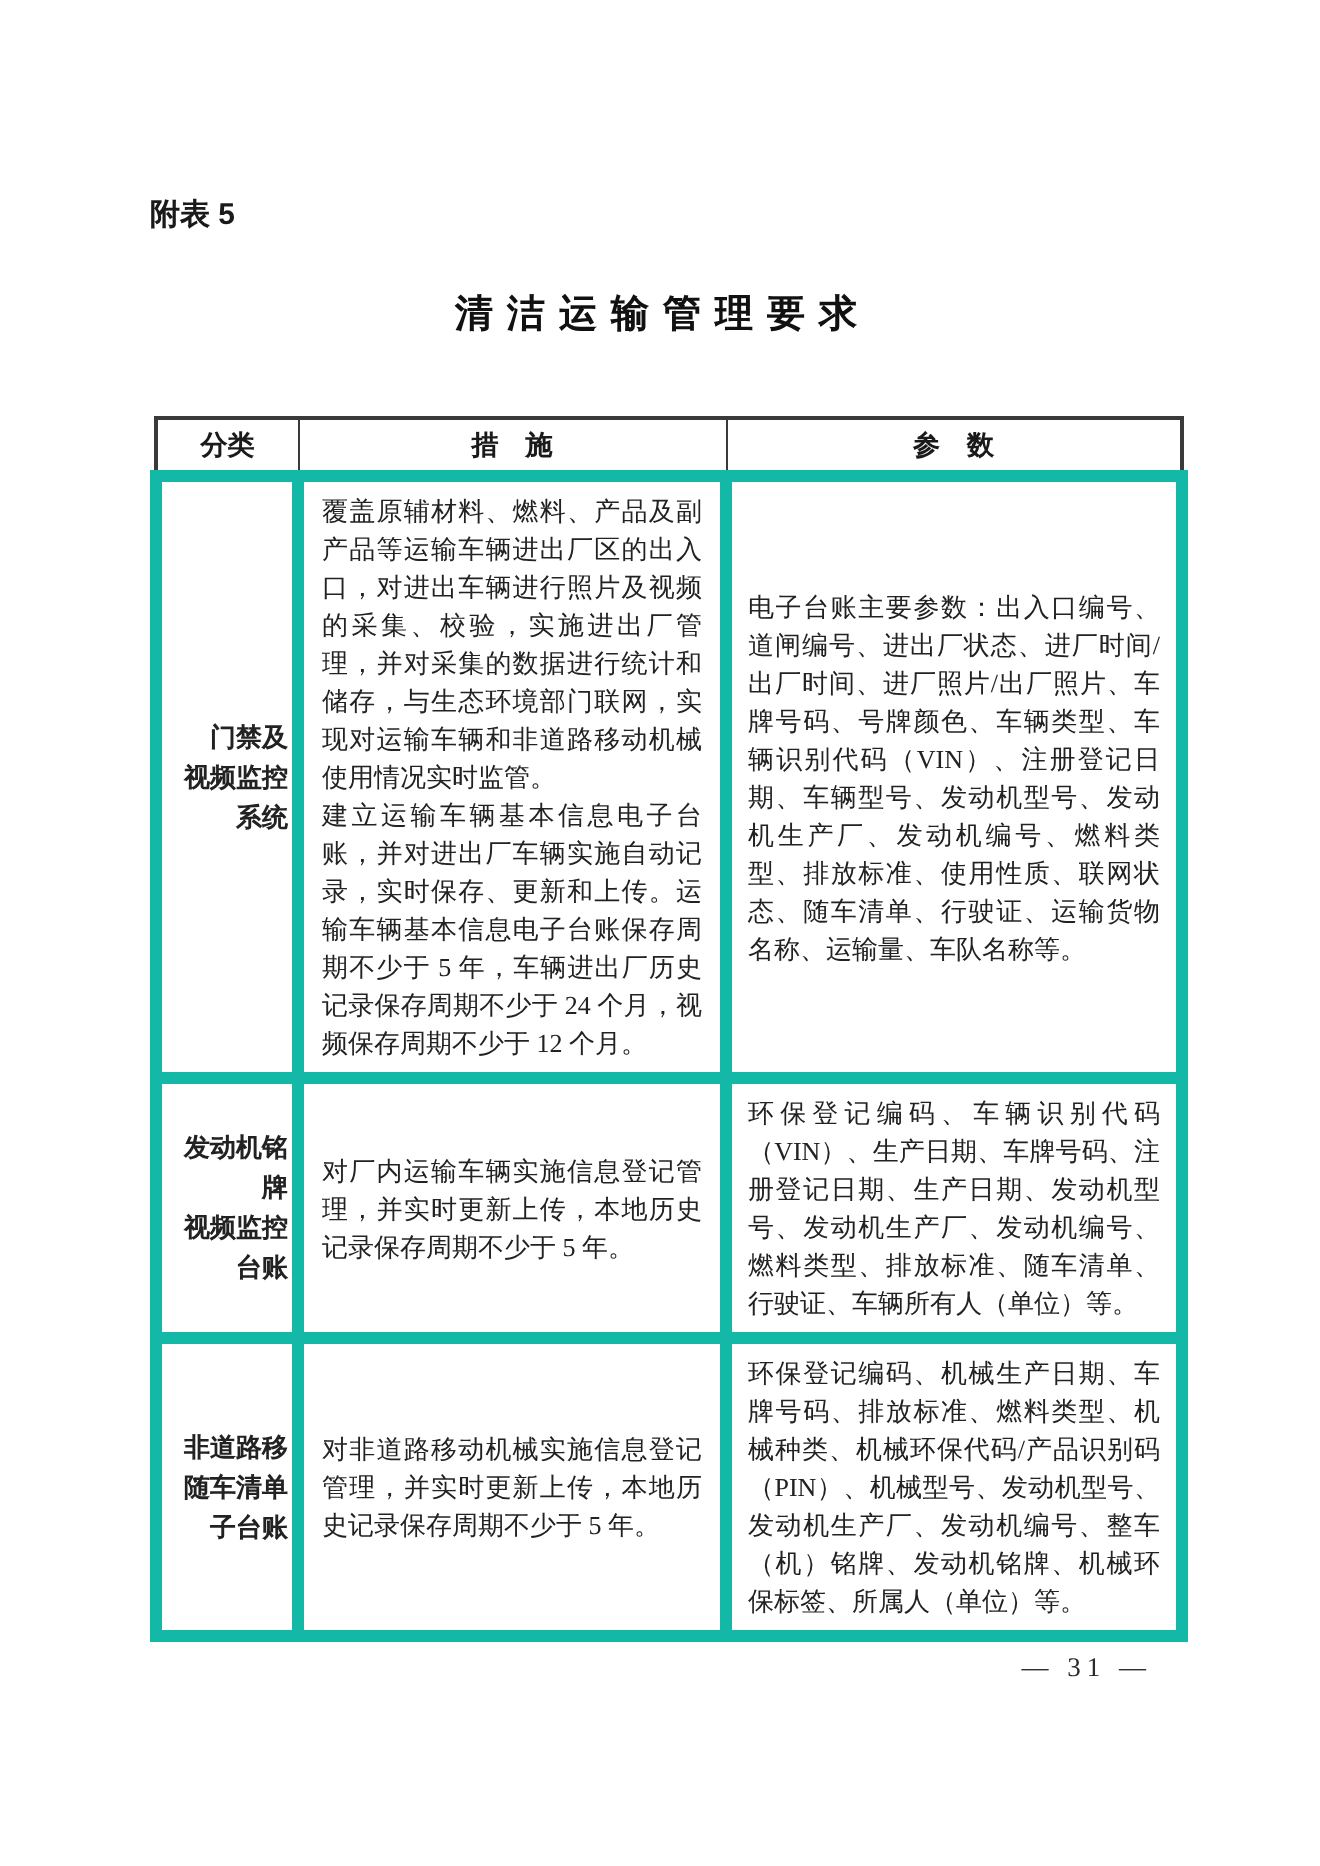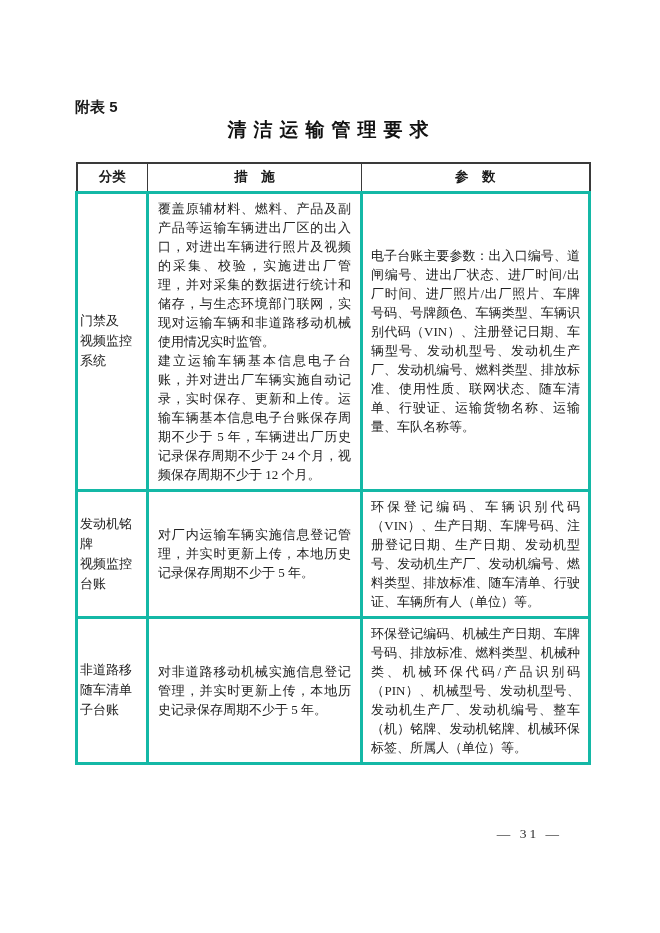--- a/index.html
+++ b/index.html
@@ -17,80 +17,82 @@
     padding:98px 72px 0 75px;
     overflow:hidden;
   }
   .table-label {
     font-family:"Liberation Sans","DejaVu Sans",sans-serif;
     font-weight:bold;
     font-size:15px;
     color:#1a1a1a;
   }
   .doc-title {
+    margin-top:27px;
     text-align:center;
     font-family:"Liberation Sans","DejaVu Sans",sans-serif;
     font-weight:bold;
     font-size:19px;
     letter-spacing:7px;
     color:#111111;
     width:513px;
   }
   table.req-table {
-    margin-top:19px;
+    margin-top:38px;
     width:513px;
     table-layout:fixed;
     border-collapse:collapse;
     border:2px solid #3a3a3a;
     padding-left:28px;
   }
   .req-table col.c1 { width:71px; }
   .req-table col.c2 { width:214px; }
   .req-table col.c3 { width:228px; }
   .req-table th {
     height:29px;
     border:1px solid #3a3a3a;
     font-family:"Liberation Sans","DejaVu Sans",sans-serif;
     font-weight:bold;
     font-size:13.5px;
     text-align:center;
     vertical-align:middle;
     color:#1a1a1a;
   }
   .req-table td {
-    border:3px solid #14b8a6;
+    border:6px solid #14b8a6;
     vertical-align:middle;
     font-size:13px;
     line-height:19px;
     color:#222222;
   }
   .req-table tr.row-1 { height:263px; }
   .req-table tr.row-2 { height:115px; }
   .req-table tr.row-3 { height:123px; }
   td.cat {
-    text-align:left;
+    text-align:right;
     padding:4px 2px;
+    font-weight:bold;
   }
   td.cat div { line-height:20px; }
   td.measures { padding:5px 9px; }
   td.measures p { margin:0; text-align:justify; }
   td.params { padding:5px 8px; }
   td.params p { margin:0; text-align:justify; }
   .footnote {
     margin-top:12px;
     width:513px;
     font-size:12.5px;
     line-height:19px;
     text-align:justify;
     color:#222222;
   }
   .page-number {
     position:absolute;
     top:826px;
-    right:98px;
+    right:84px;
     font-size:13.5px;
     letter-spacing:3px;
     color:#2a2a2a;
   }
 </style>
 </head>
 <body>
 
 <div class="page">
 

